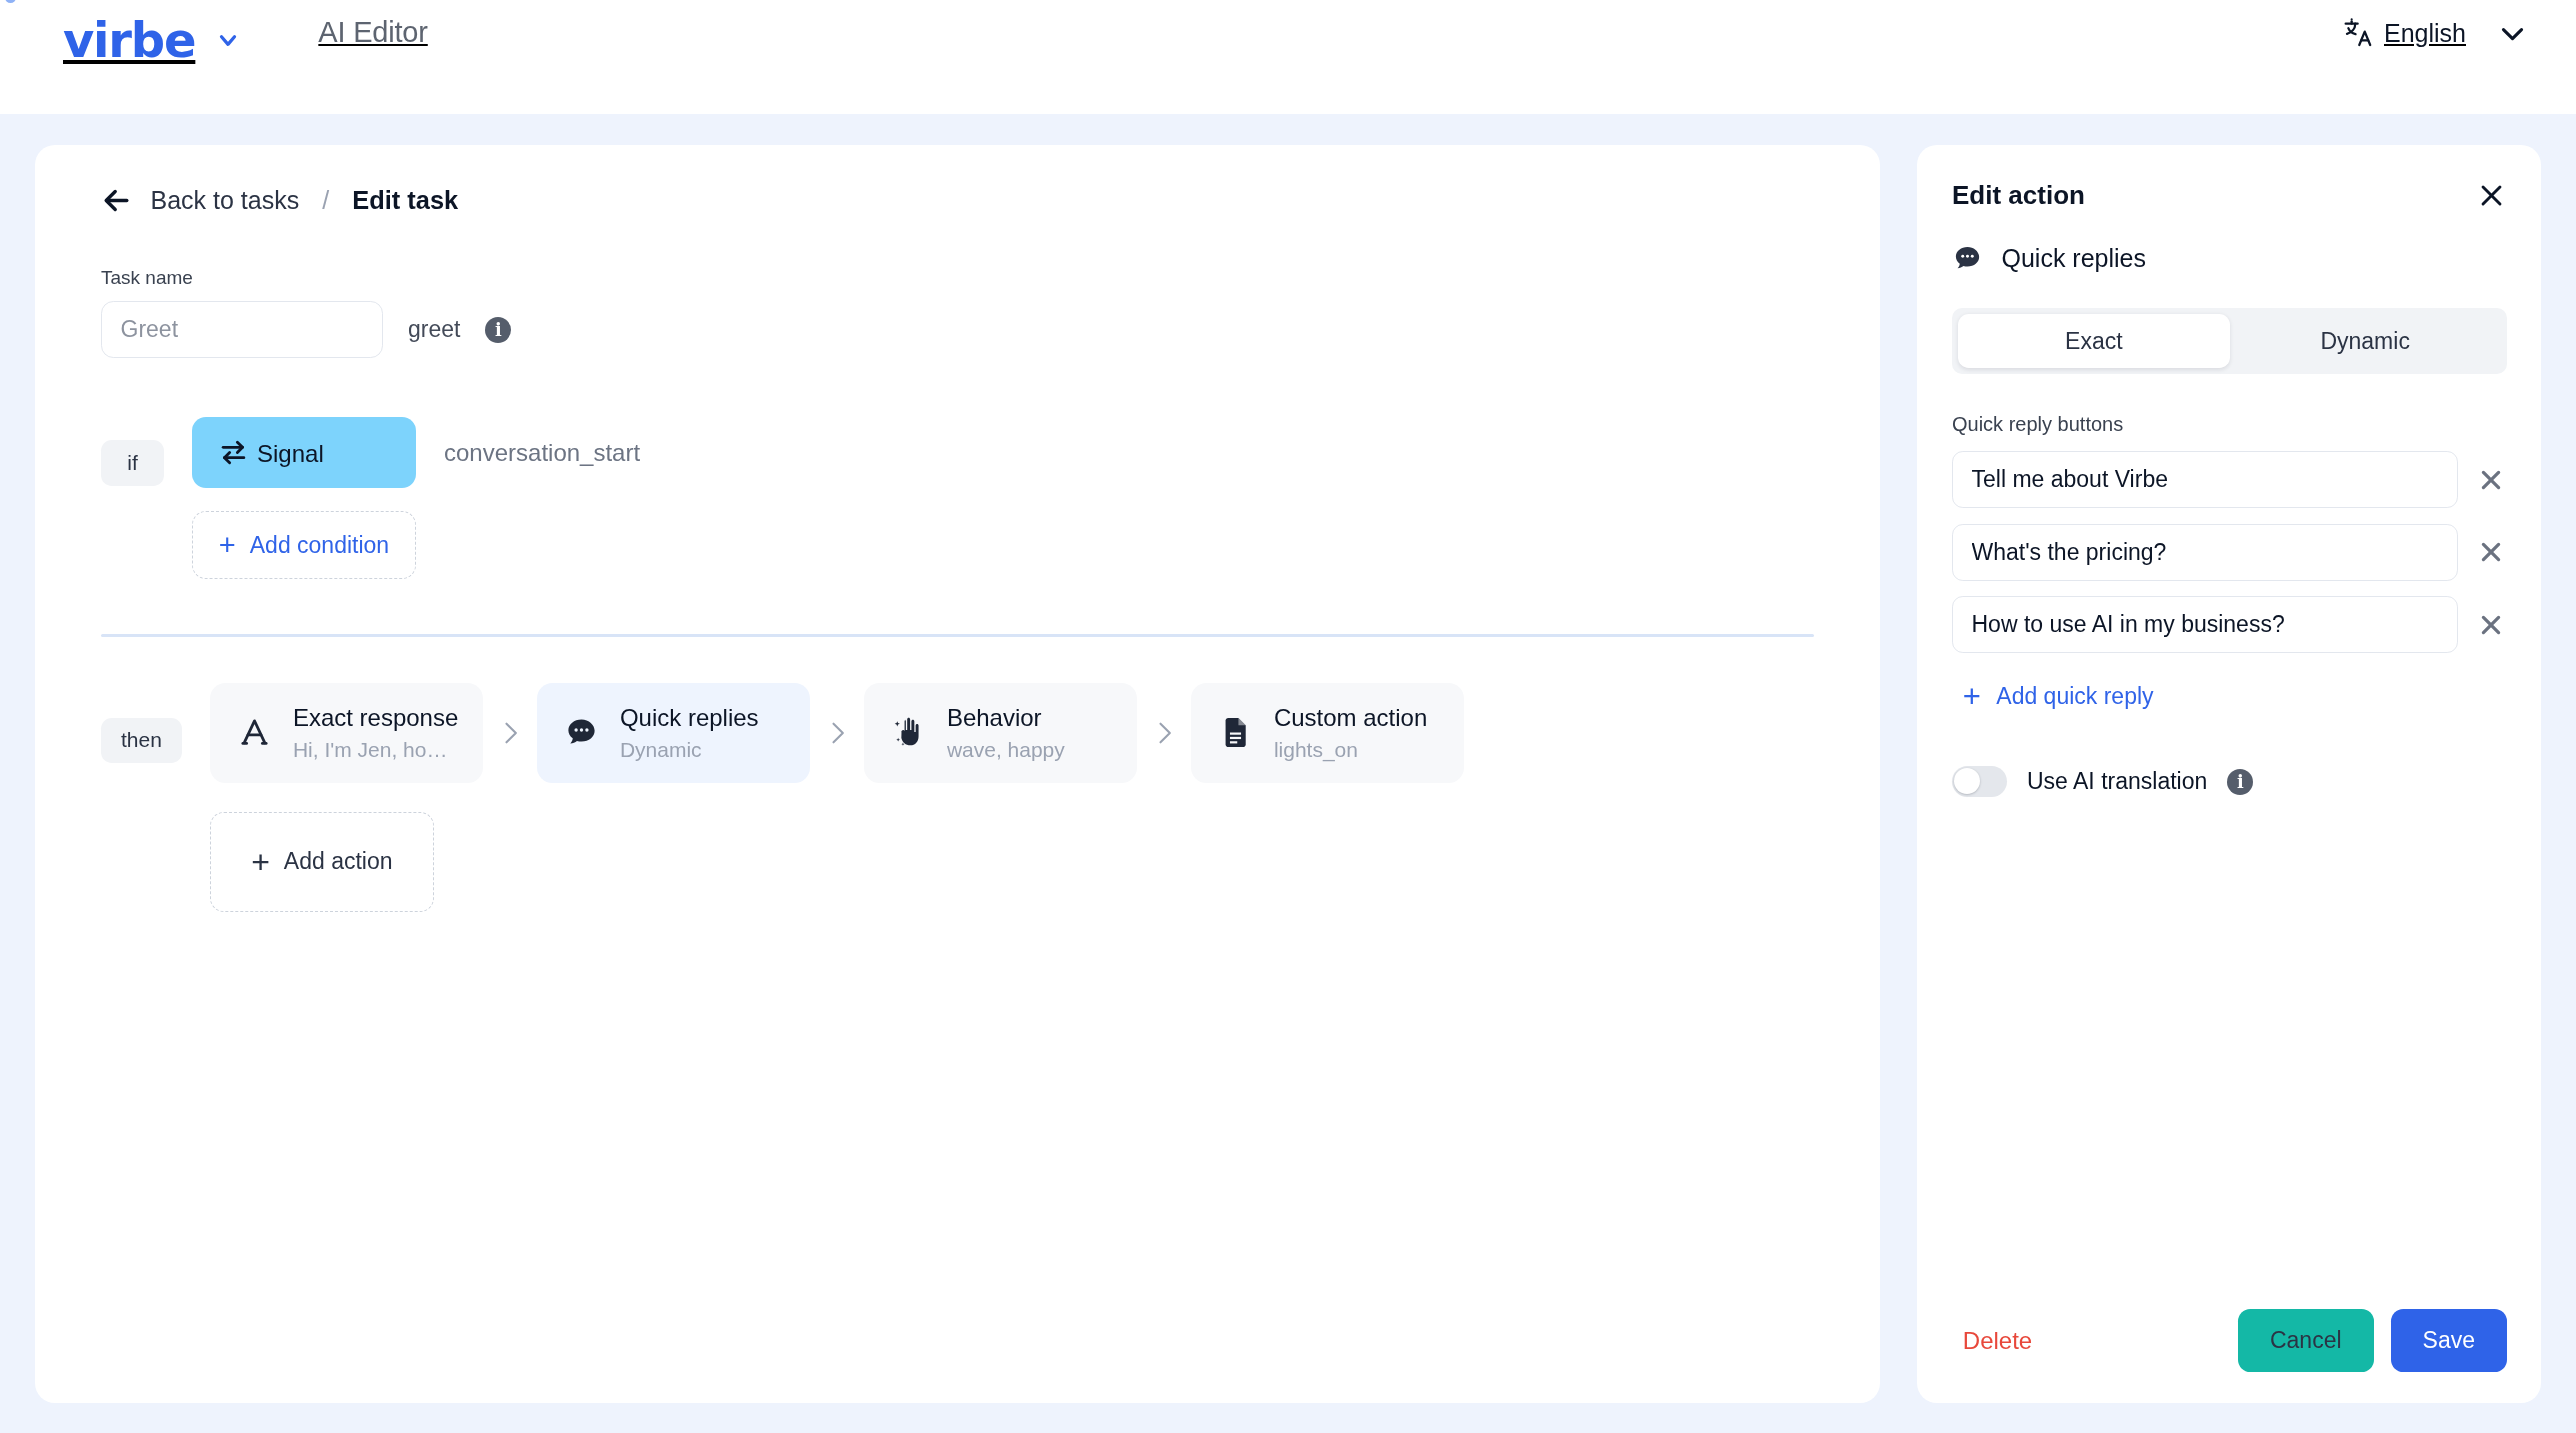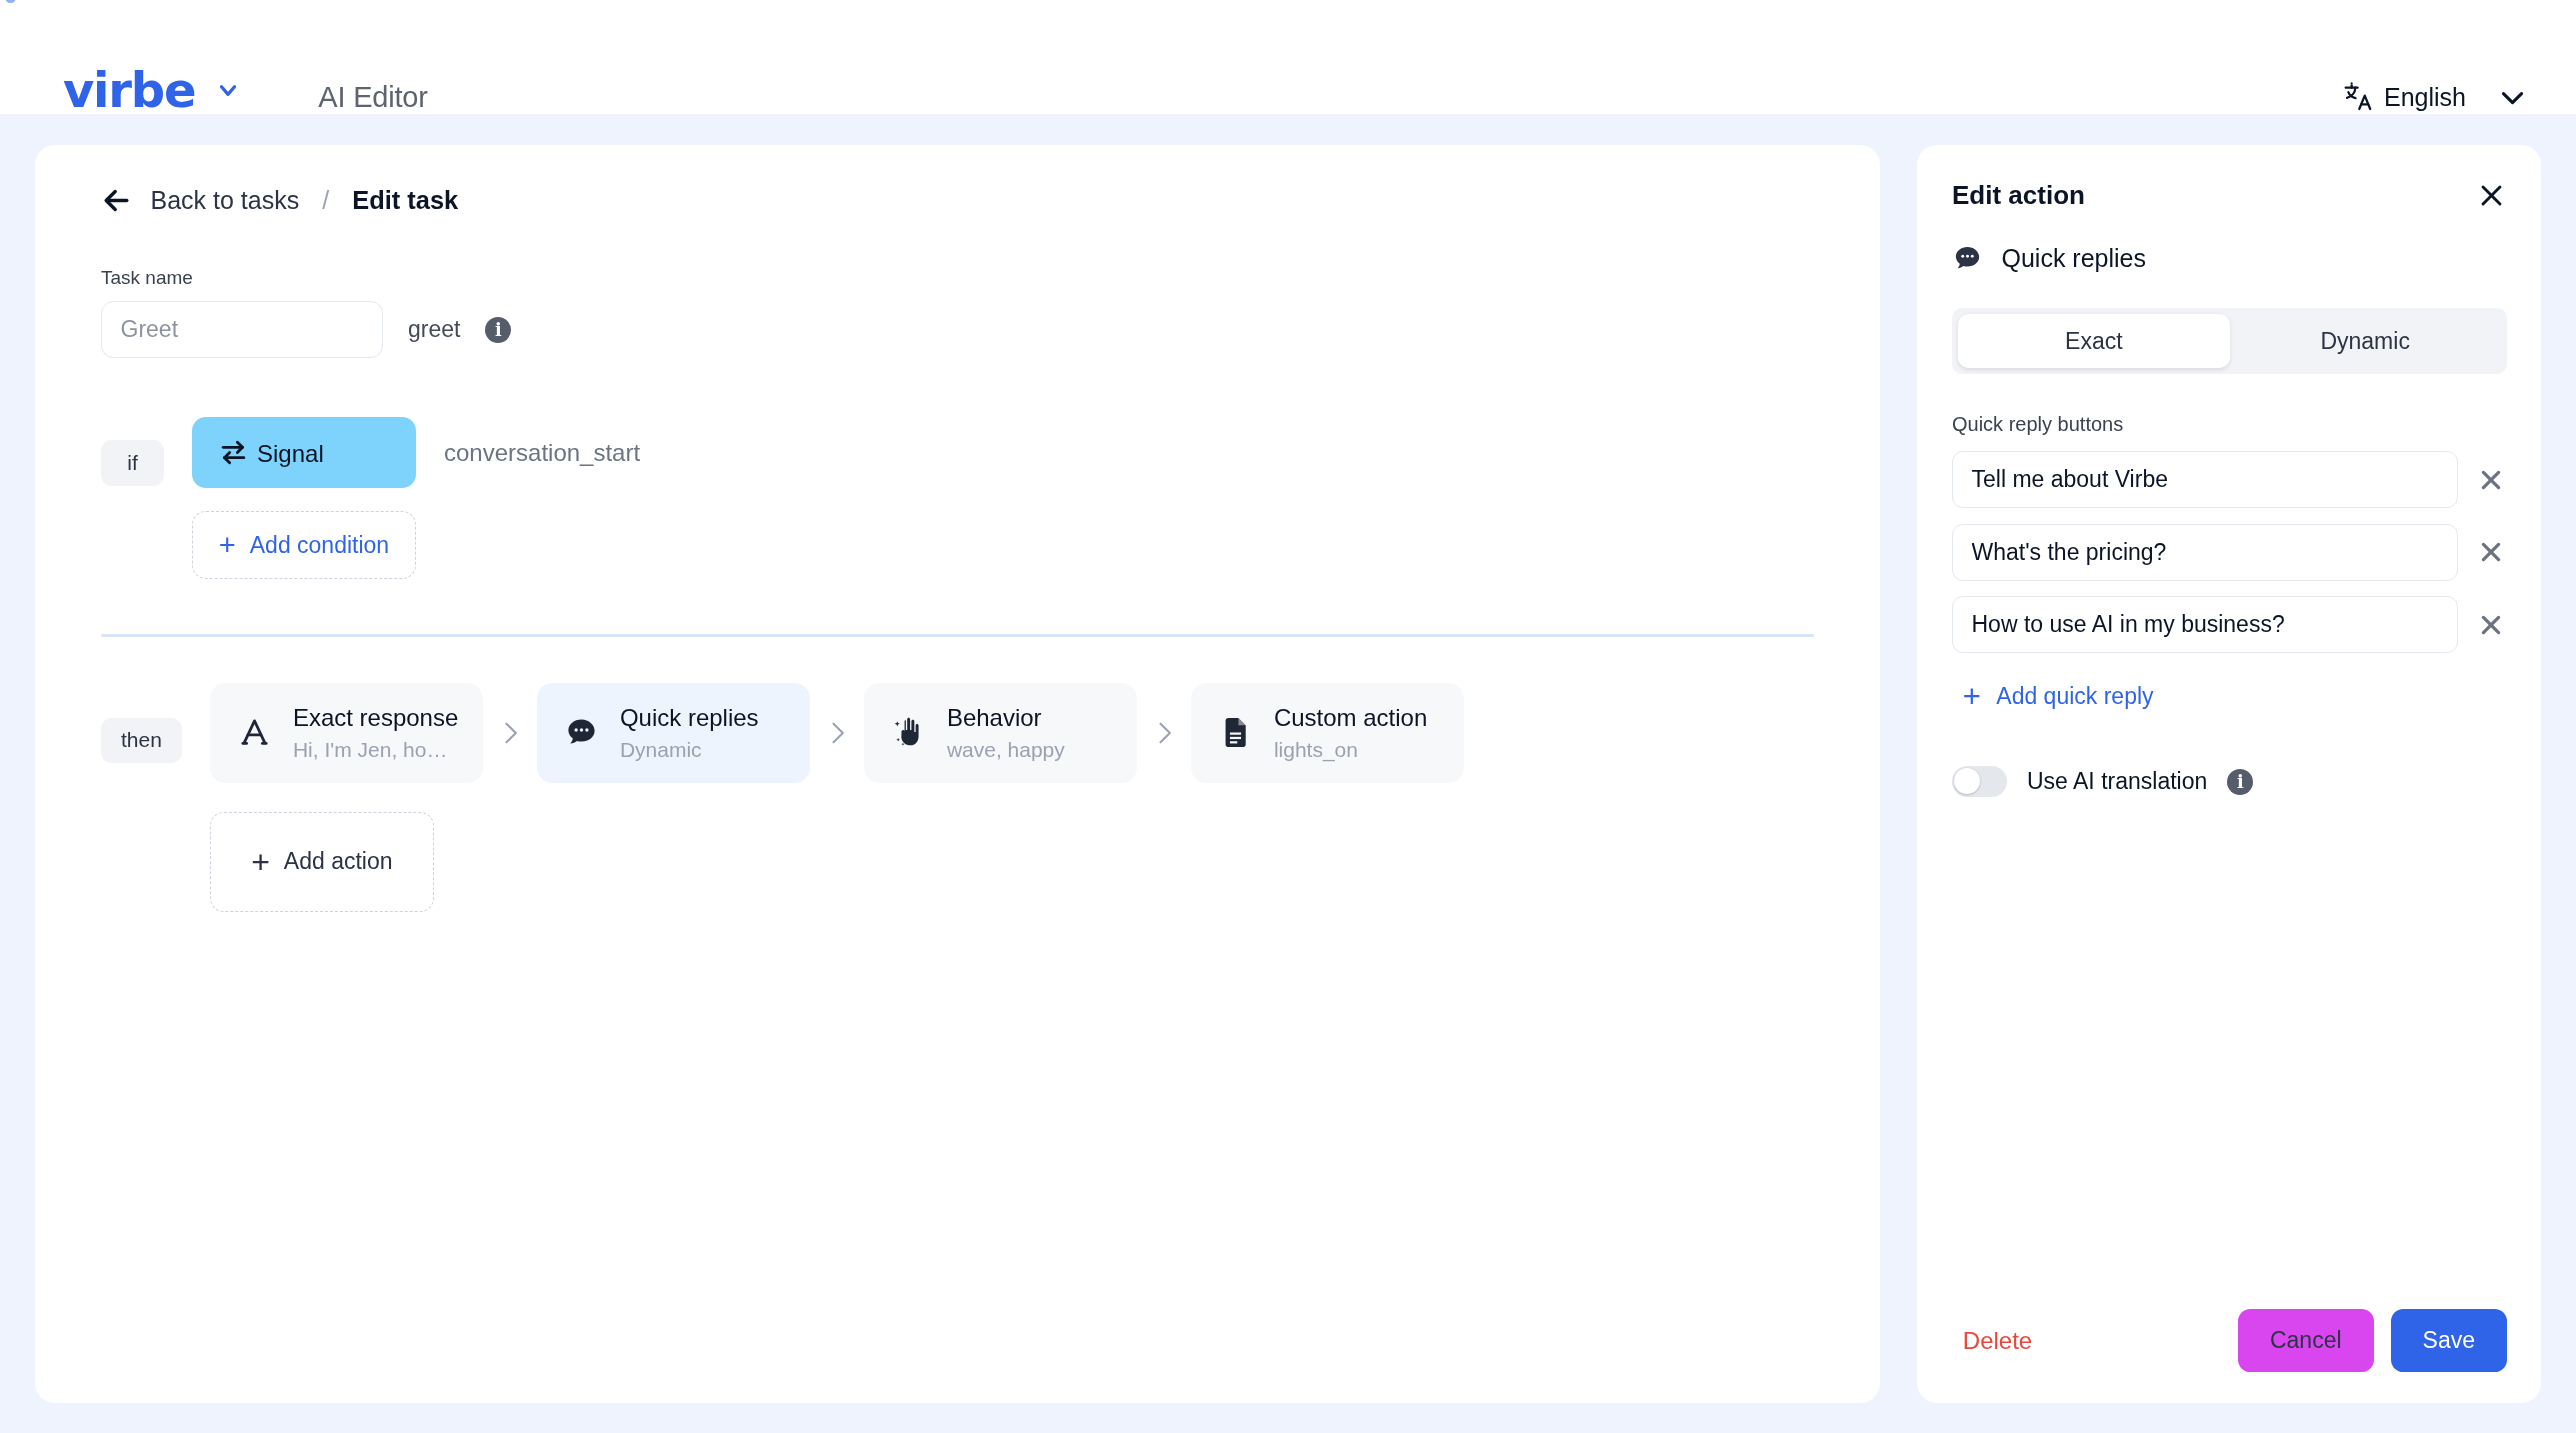--- a/index.html
+++ b/index.html
@@ -10,23 +10,24 @@
     font-family: "Liberation Sans", sans-serif;
     -webkit-font-smoothing: antialiased;
   }
   .app { width: 2576px; height: 1434px; position: relative; display: flex; flex-direction: column; }
 
   
   .topbar {
     height: 114px;
     background: #ffffff;
     display: flex;
-    align-items: flex-end;
-    padding: 7px 48px 0 63px;
+    align-items: flex-start;
+    padding: 16px 48px 0 63px;
     flex: 0 0 auto;
+    text-decoration: underline;
   }
   .brand { display: flex; align-items: center; gap: 20px; }
   .logo-wrap { display: flex; align-items: flex-end; }
   .logo-text {
     font-size: 48px;
     font-weight: 700;
     color: #2f63e8;
     letter-spacing: -1.2px;
     line-height: 1;
     position: relative;
@@ -250,21 +251,21 @@
 
   .rp-spacer { flex: 1 1 auto; }
   .rp-foot { display: flex; align-items: center; }
   .delete-link { font-size: 24px; color: #e8483b; padding-left: 10.8px; }
   .foot-right { margin-left: auto; display: flex; gap: 17px; }
   .btn {
     height: 63px; border-radius: 12.3px;
     display: flex; align-items: center; justify-content: center;
     font-size: 23px; padding: 0 32px;
   }
-  .btn-cancel { background: #d946ef; color: #2b3344; }
+  .btn-cancel { background: #14b8a6; color: #2b3344; }
   .btn-save { background: #2f63e8; color: #ffffff; }
 </style>
 </head>
 <body>
 
 <div class="app">
 
   <div class="topbar">
     <div class="brand">
       <div class="logo-wrap">

